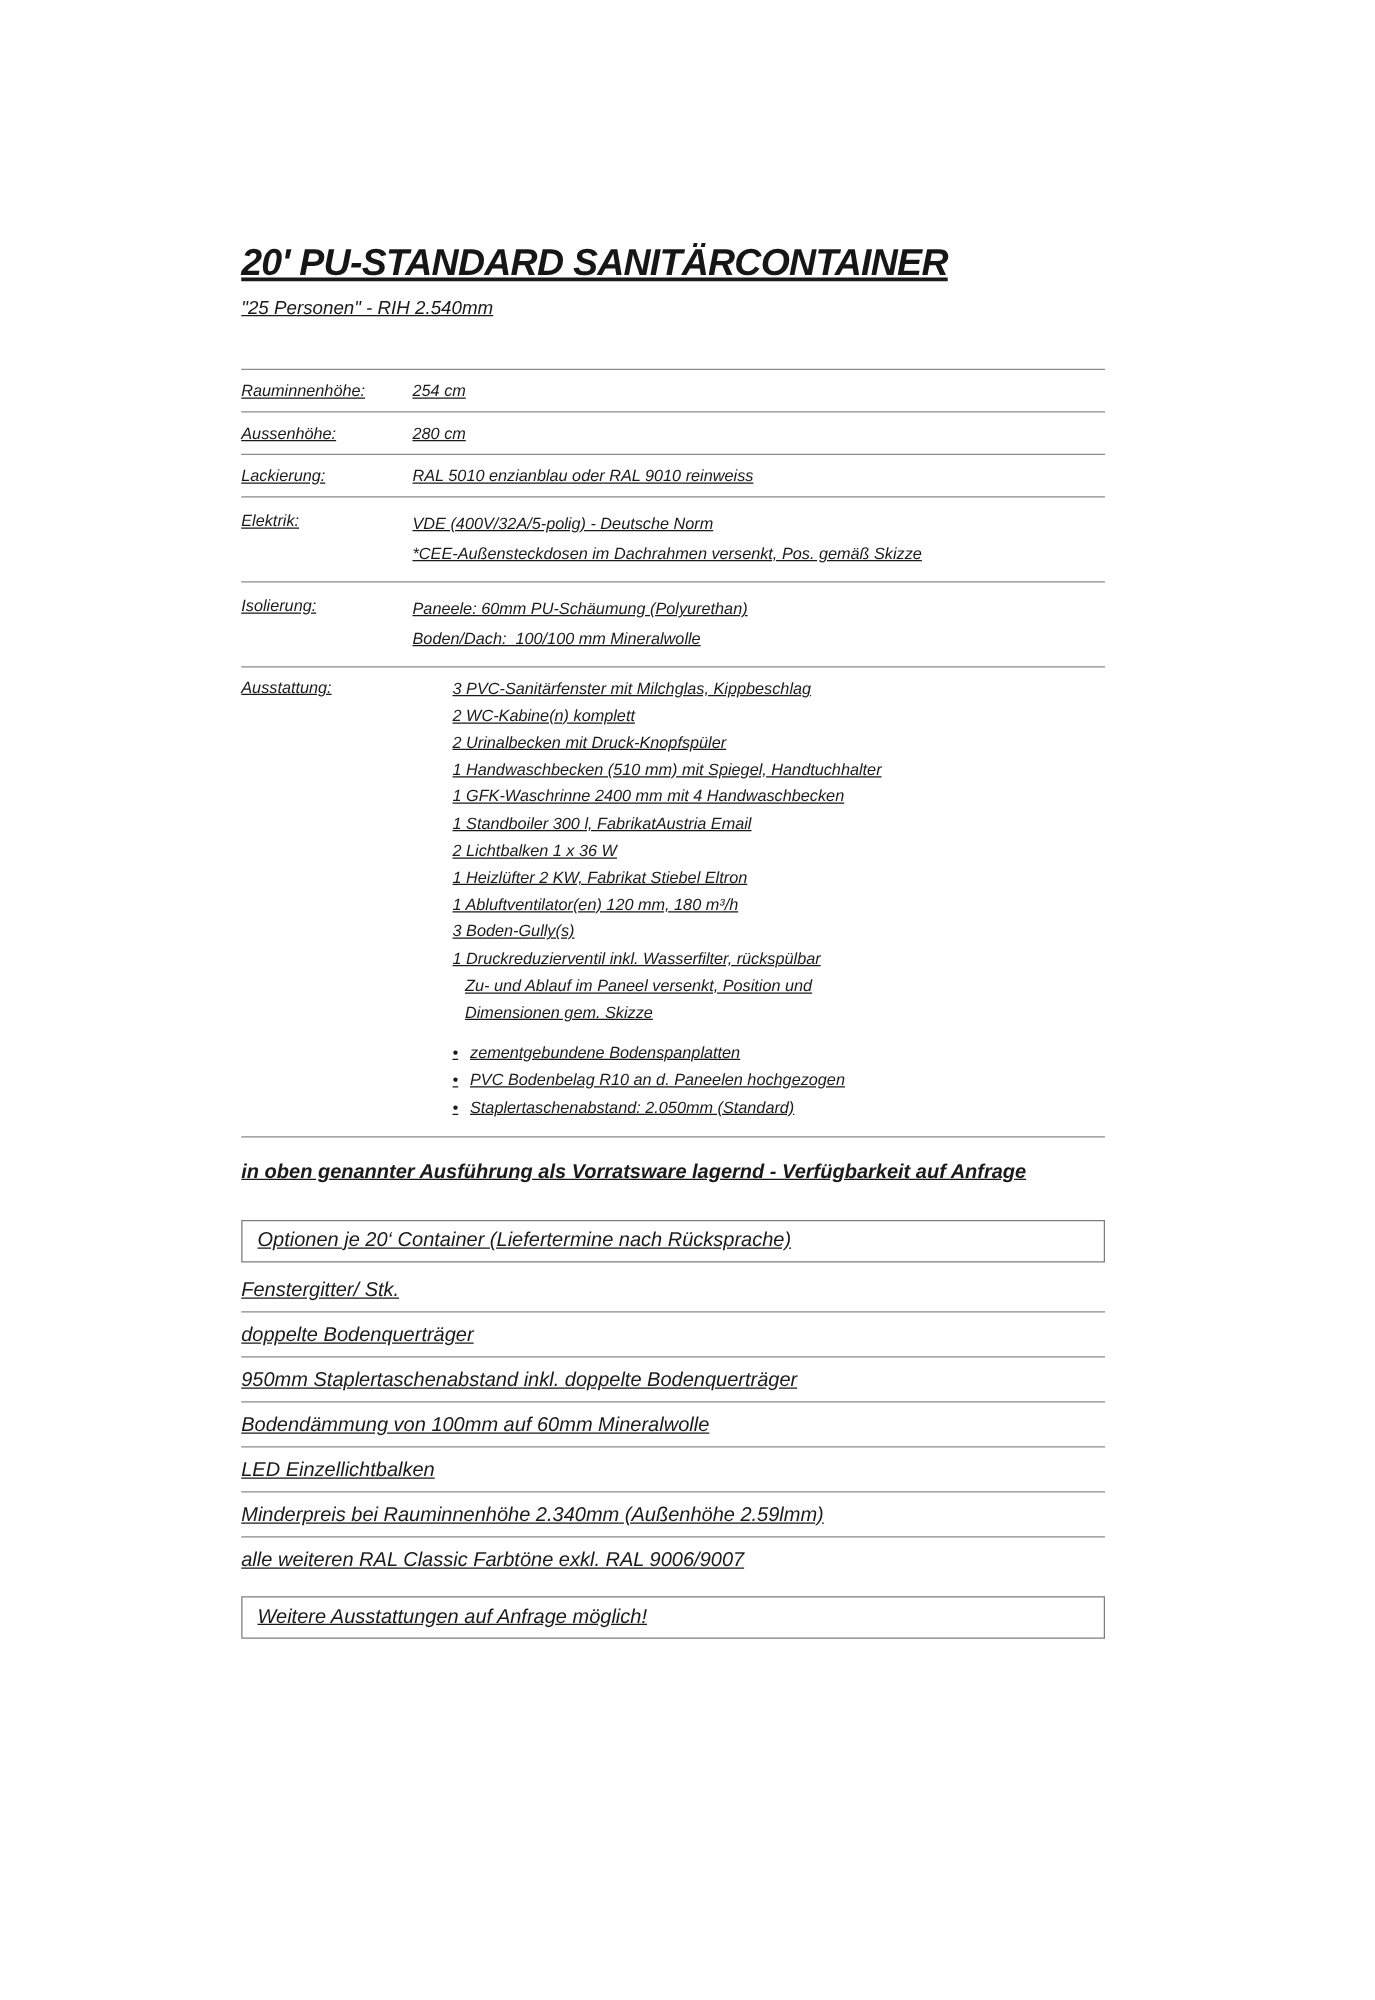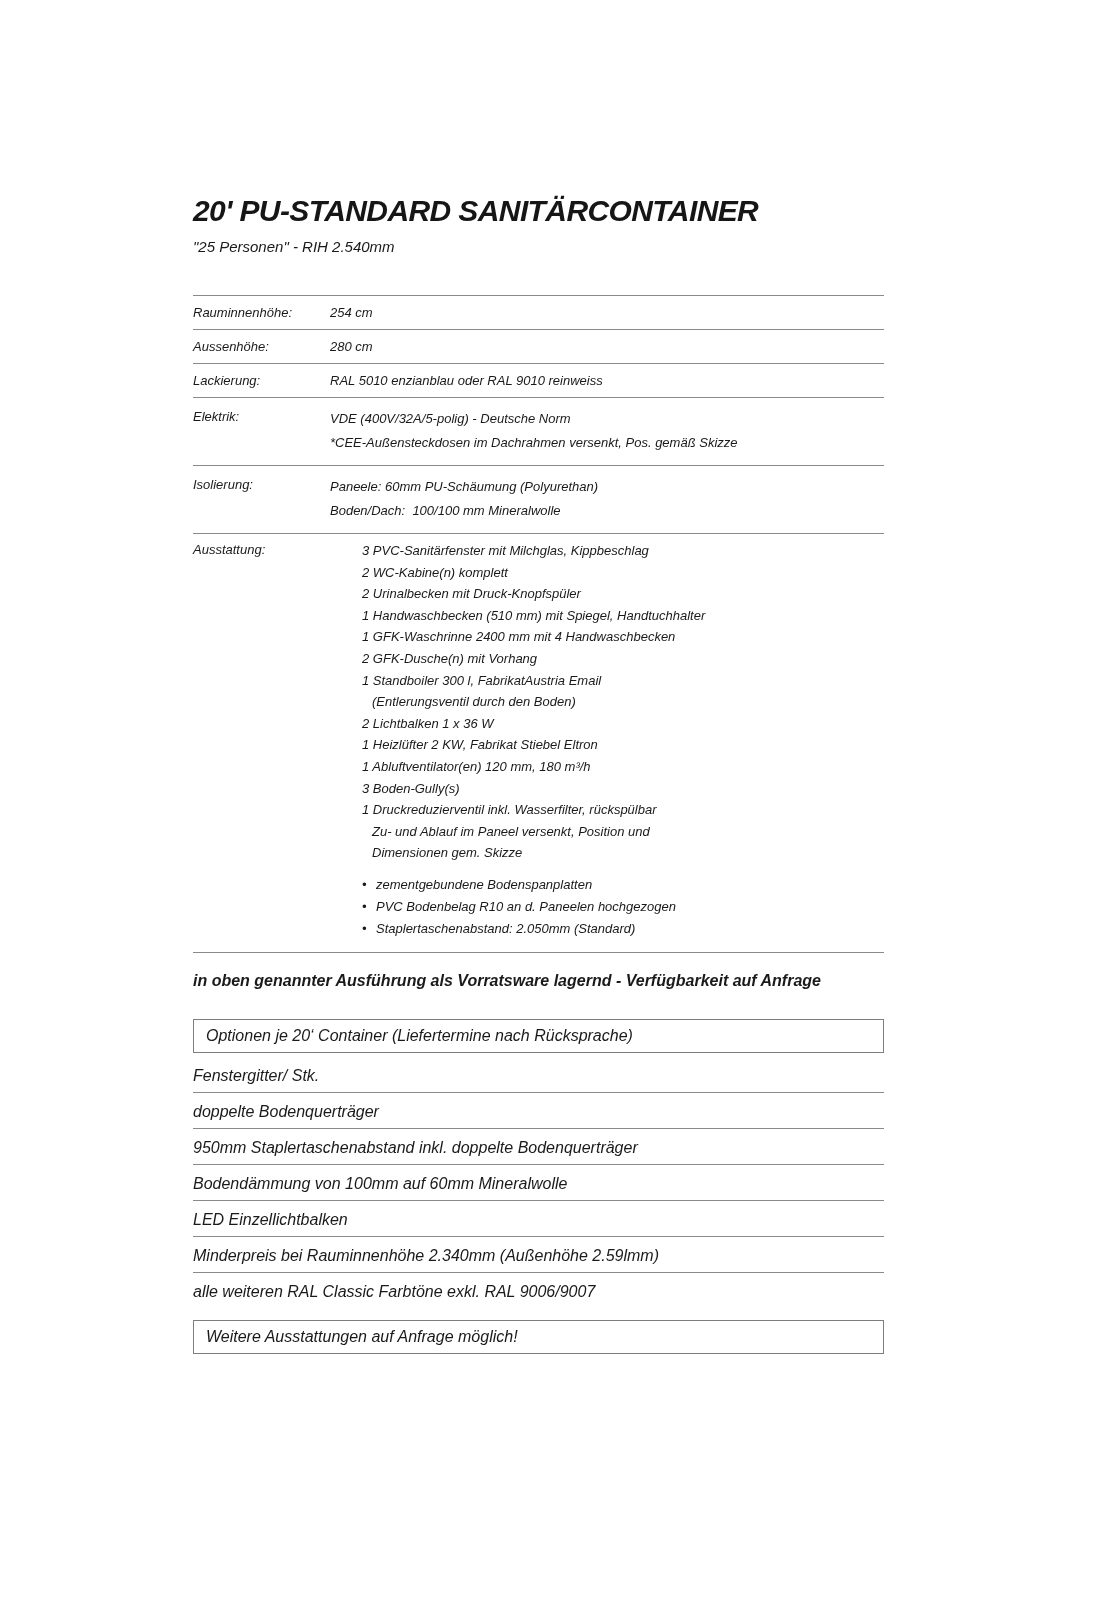--- a/index.html
+++ b/index.html
@@ -4,21 +4,21 @@
 <style>
   * { box-sizing: border-box; }
   html, body { margin: 0; padding: 0; }
   body {
     width: 1100px; height: 1600px; background: #ffffff;
     font-family: "Liberation Sans", sans-serif;
     font-style: italic;
     color: #1a1a1a;
     -webkit-font-smoothing: antialiased;
   }
-  .page { width: 691px; padding-top: 194px; margin-left: 193px; }
+  .page { width: 691px; padding-top: 194px; margin-left: 193px; text-decoration: underline; }
 
   .doc-title {
     margin: 0; font-size: 30px; font-weight: bold; line-height: 34px;
     letter-spacing: -0.6px; color: #161616; white-space: nowrap;
   }
   .doc-subtitle { margin-top: 10px; font-size: 15px; line-height: 18px; }
 
   .spec-table { margin-top: 39px; border-bottom: 1px solid #8a8a8a; }
   .spec-row { display: flex; border-top: 1px solid #8a8a8a; padding: 7px 0 6px; font-size: 13px; }
   .spec-label { flex: 0 0 auto; min-width: 137px; line-height: 20px; white-space: pre-wrap; }
@@ -96,23 +96,21 @@
     </div>
 
     <div class="spec-row equip">
       <div class="spec-label">Ausstattung:</div>
       <div class="spec-value">
         <div class="line">3 PVC-Sanitärfenster mit Milchglas, Kippbeschlag</div>
         <div class="line">2 WC-Kabine(n) komplett</div>
         <div class="line">2 Urinalbecken mit Druck-Knopfspüler</div>
         <div class="line">1 Handwaschbecken (510 mm) mit Spiegel, Handtuchhalter</div>
         <div class="line">1 GFK-Waschrinne 2400 mm mit 4 Handwaschbecken</div>
-        <div class="line">2 GFK-Dusche(n) mit Vorhang</div>
         <div class="line">1 Standboiler 300 l, FabrikatAustria Email</div>
-        <div class="line cont">(Entlerungsventil durch den Boden)</div>
         <div class="line">2 Lichtbalken 1 x 36 W</div>
         <div class="line">1 Heizlüfter 2 KW, Fabrikat Stiebel Eltron</div>
         <div class="line">1 Abluftventilator(en) 120 mm, 180 m³/h</div>
         <div class="line">3 Boden-Gully(s)</div>
         <div class="line">1 Druckreduzierventil inkl. Wasserfilter, rückspülbar</div>
         <div class="line cont">Zu- und Ablauf im Paneel versenkt, Position und</div>
         <div class="line cont">Dimensionen gem. Skizze</div>
 
         <div class="equip-bullets">
           <div class="bullet-line">

